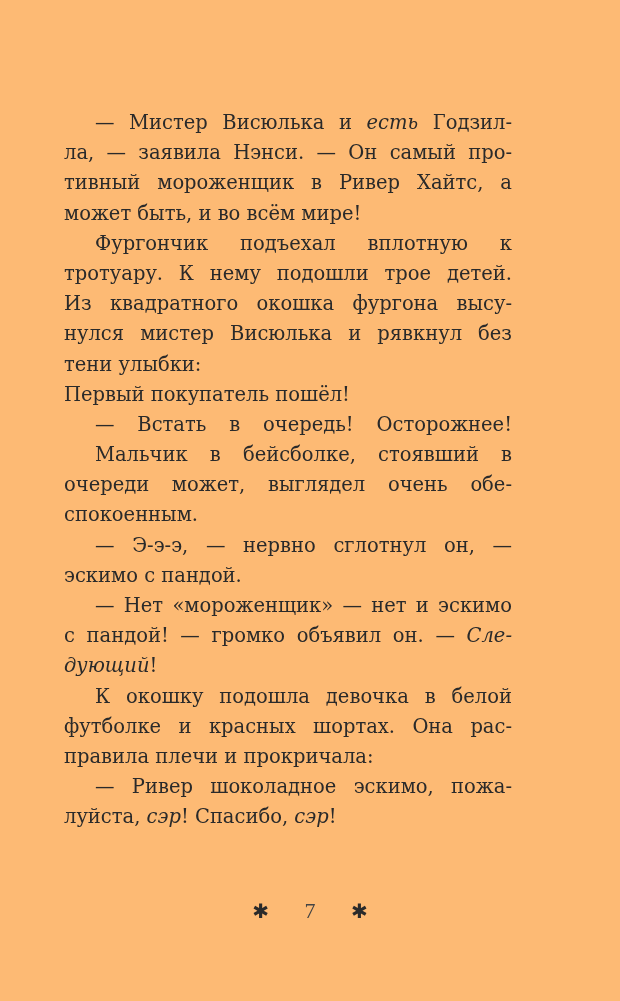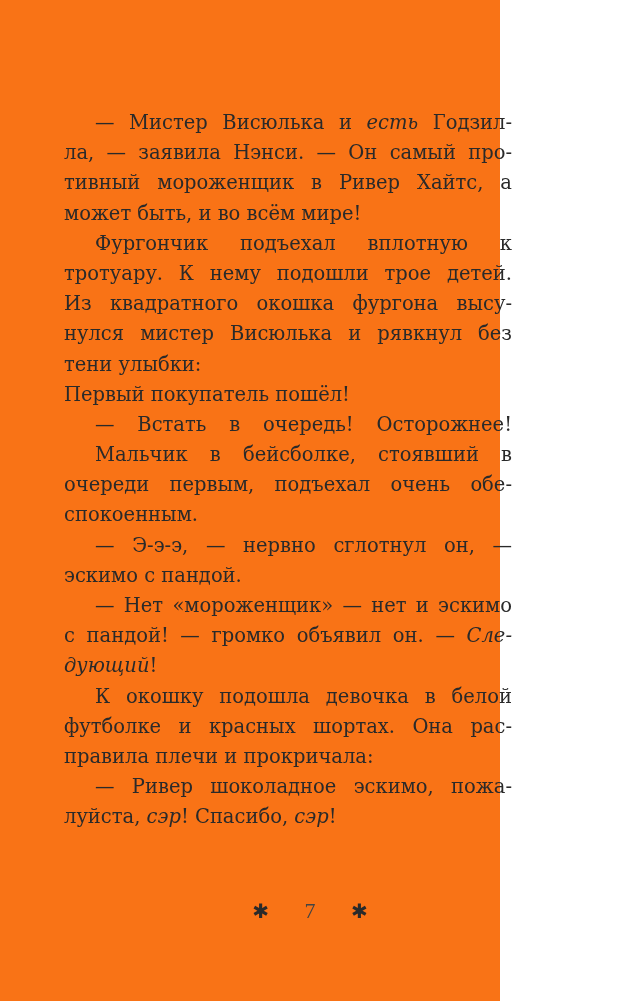--- a/index.html
+++ b/index.html
@@ -1,19 +1,19 @@
 <!DOCTYPE html>
 <html><head>
   <meta charset="utf-8">
   <style>
     html, body { margin: 0; padding: 0; background: #ffffff; }
     body { width: 620px; height: 1001px; position: relative; overflow: hidden; }
     .page {
-      position: absolute; left: 0; top: 0; width: 500px; height: 1001px;
-      background: #f97316;
+      position: absolute; left: 0; top: 0; width: 620px; height: 1001px;
+      background: #fdba74;
     }
     .text-block {
       position: absolute; left: 64px; top: 108px; width: 448px;
       font-family: "DejaVu Serif", "Liberation Serif", serif;
       font-size: 19.5px; color: #2a2a2a;
     }
     .line {
       height: 30.2px; line-height: 30.2px; white-space: nowrap;
       text-align: justify; text-align-last: justify;
     }
@@ -38,21 +38,21 @@
       <div class="line"><span>тивный мороженщик в Ривер Хайтс, а</span></div>
       <div class="line last"><span>может быть, и во всём мире!</span></div>
       <div class="line indent"><span>Фургончик подъехал вплотную к</span></div>
       <div class="line"><span>тротуару. К нему подошли трое детей.</span></div>
       <div class="line"><span>Из квадратного окошка фургона высу-</span></div>
       <div class="line"><span>нулся мистер Висюлька и рявкнул без</span></div>
       <div class="line last"><span>тени улыбки:</span></div>
       <div class="line last"><span>Первый покупатель пошёл!</span></div>
       <div class="line indent"><span>— Встать в очередь! Осторожнее!</span></div>
       <div class="line indent"><span>Мальчик в бейсболке, стоявший в</span></div>
-      <div class="line"><span>очереди первым, подъехал очень обе-</span></div>
+      <div class="line"><span>очереди может, выглядел очень обе-</span></div>
       <div class="line last"><span>спокоенным.</span></div>
       <div class="line indent"><span>— Э-э-э, — нервно сглотнул он, —</span></div>
       <div class="line last"><span>эскимо с пандой.</span></div>
       <div class="line indent"><span>— Нет «мороженщик» — нет и эскимо</span></div>
       <div class="line"><span>с пандой! — громко объявил он. — </span><em>Сле-</em></div>
       <div class="line last"><em>дующий</em><span>!</span></div>
       <div class="line indent"><span>К окошку подошла девочка в белой</span></div>
       <div class="line"><span>футболке и красных шортах. Она рас-</span></div>
       <div class="line last"><span>правила плечи и прокричала:</span></div>
       <div class="line indent"><span>— Ривер шоколадное эскимо, пожа-</span></div>

